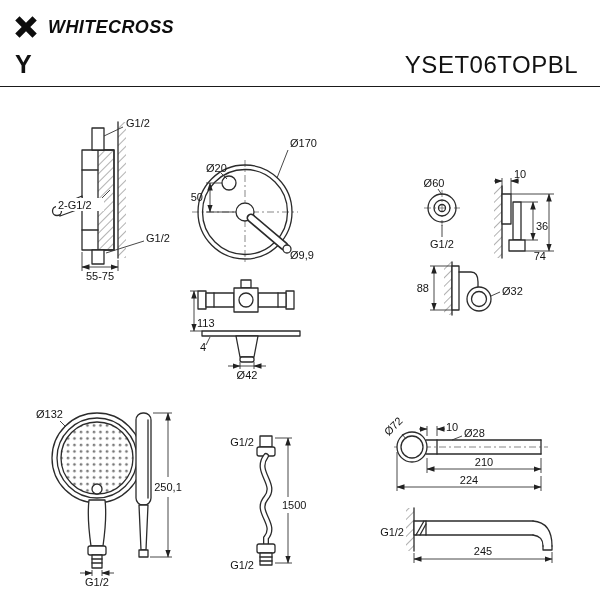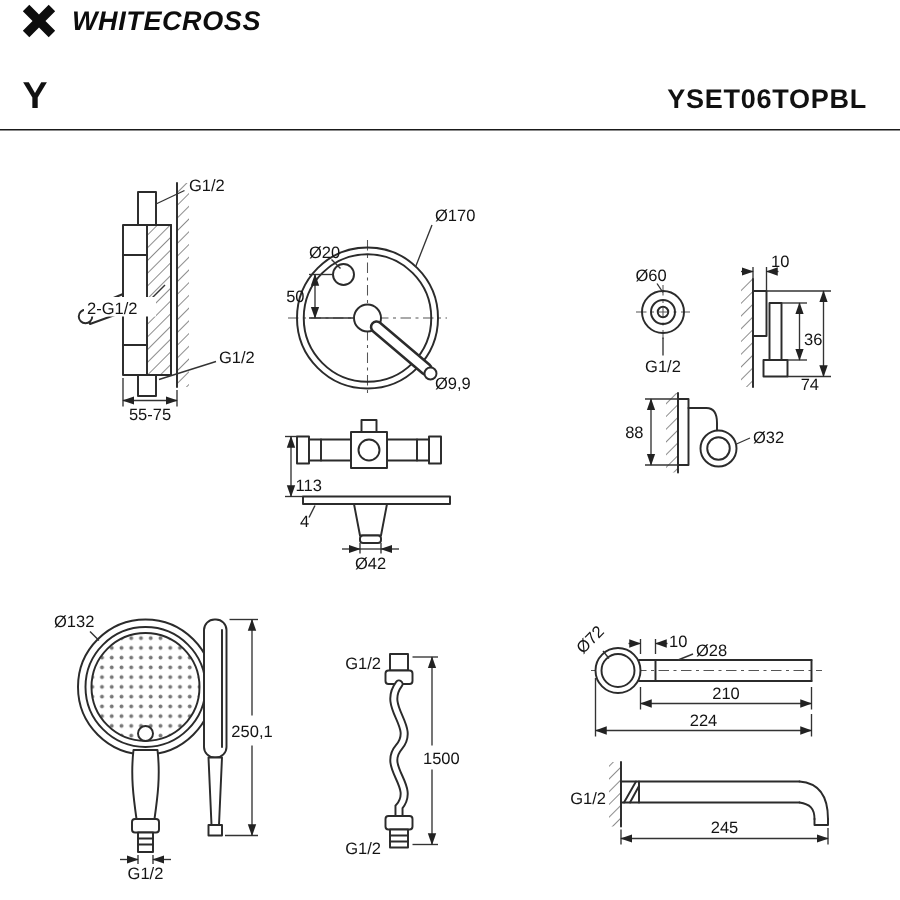--- a/index.html
+++ b/index.html
@@ -1,23 +1,23 @@
 <!DOCTYPE html>
 <html><head>
 <meta charset="utf-8">
 <style>
   html,body{margin:0;padding:0;background:#fff;}
   body{width:600px;height:600px;position:relative;overflow:hidden;
        font-family:"Liberation Sans",sans-serif;color:#111;}
-  .brand-row{position:absolute;top:0;left:12px;display:flex;align-items:center;gap:8px;text-align:center;}
+  .brand-row{position:absolute;top:13px;left:12px;display:flex;align-items:center;gap:8px;text-align:center;}
   .brand-text{font-size:18px;font-weight:bold;font-style:italic;letter-spacing:.4px;color:#0d0d0d;}
   .title-row{position:absolute;top:50px;left:15px;right:22px;display:flex;
              justify-content:space-between;align-items:baseline;}
   .series{font-size:25px;font-weight:600;letter-spacing:.5px;}
-  .model{font-size:18px;font-weight:700;letter-spacing:.5px;}
+  .model{font-size:24px;font-weight:400;letter-spacing:.5px;}
   .divider{position:absolute;top:86px;left:0;right:0;border-top:1.6px solid #1a1a1a;height:0;}
   svg.drawings{position:absolute;top:90px;left:0;}
   svg text{font-family:"Liberation Sans",sans-serif;font-size:11px;fill:#141414;}
   .o{fill:none;stroke:#2b2b2b;stroke-width:1.3;stroke-linejoin:round;stroke-linecap:round;}
   .of{fill:#fff;stroke:#2b2b2b;stroke-width:1.3;stroke-linejoin:round;}
   .d{fill:none;stroke:#333;stroke-width:.9;}
   .cl{fill:none;stroke:#555;stroke-width:.7;stroke-dasharray:7 3 2 3;}
   .hatchfill{fill:url(#hatch);stroke:none;}
   .tube-outer{stroke:#2b2b2b;stroke-width:6;fill:none;stroke-linecap:round;}
   .tube-inner{stroke:#fff;stroke-width:3.4;fill:none;stroke-linecap:round;}

